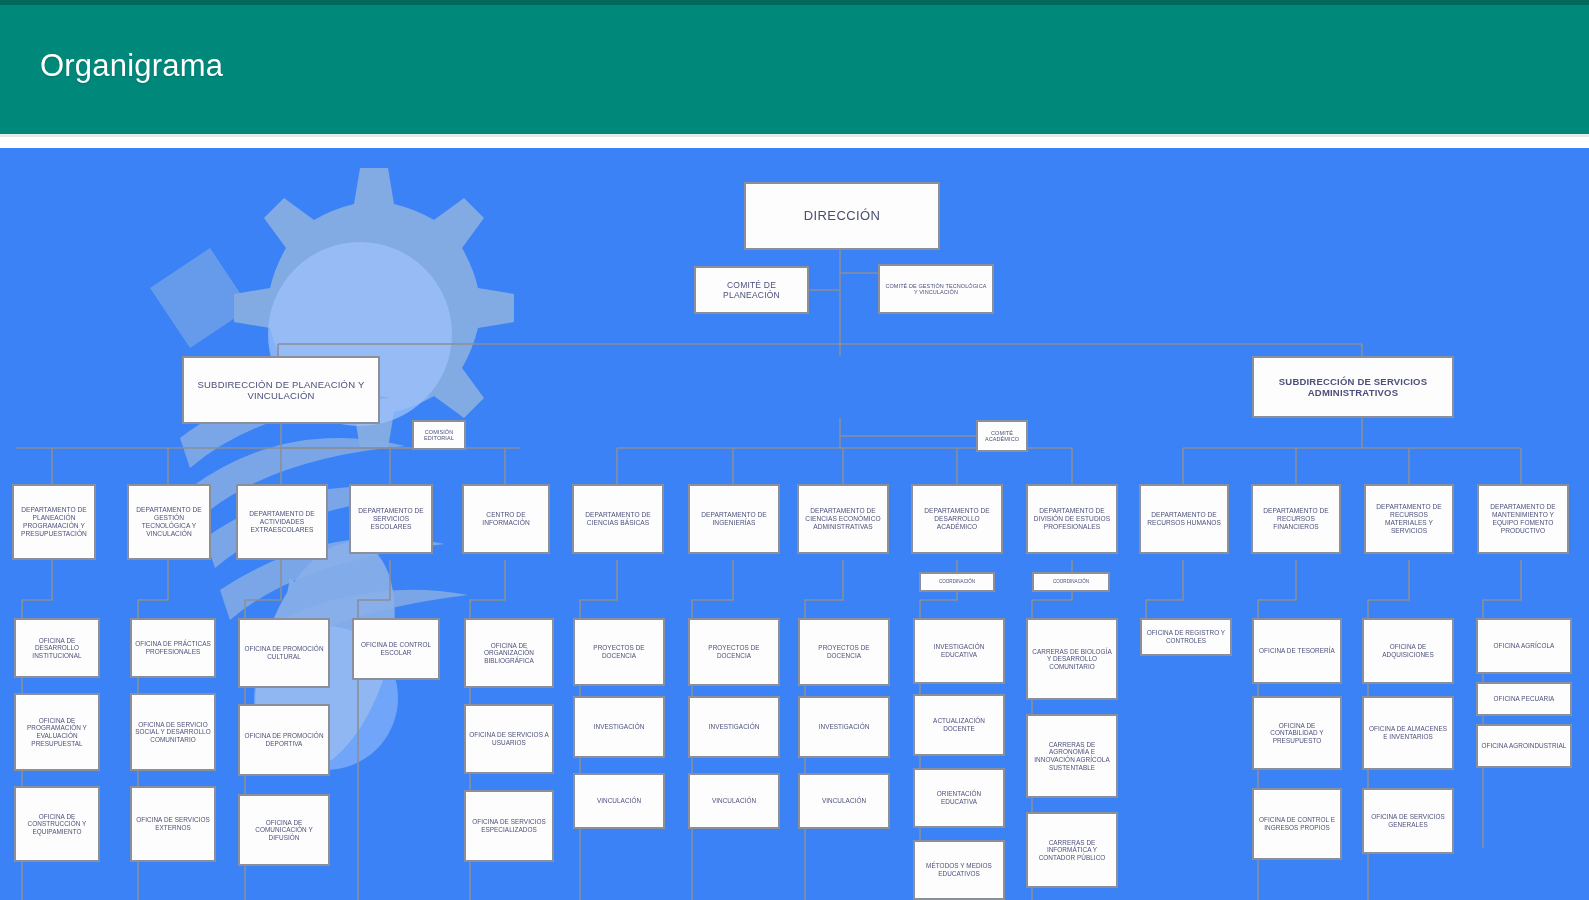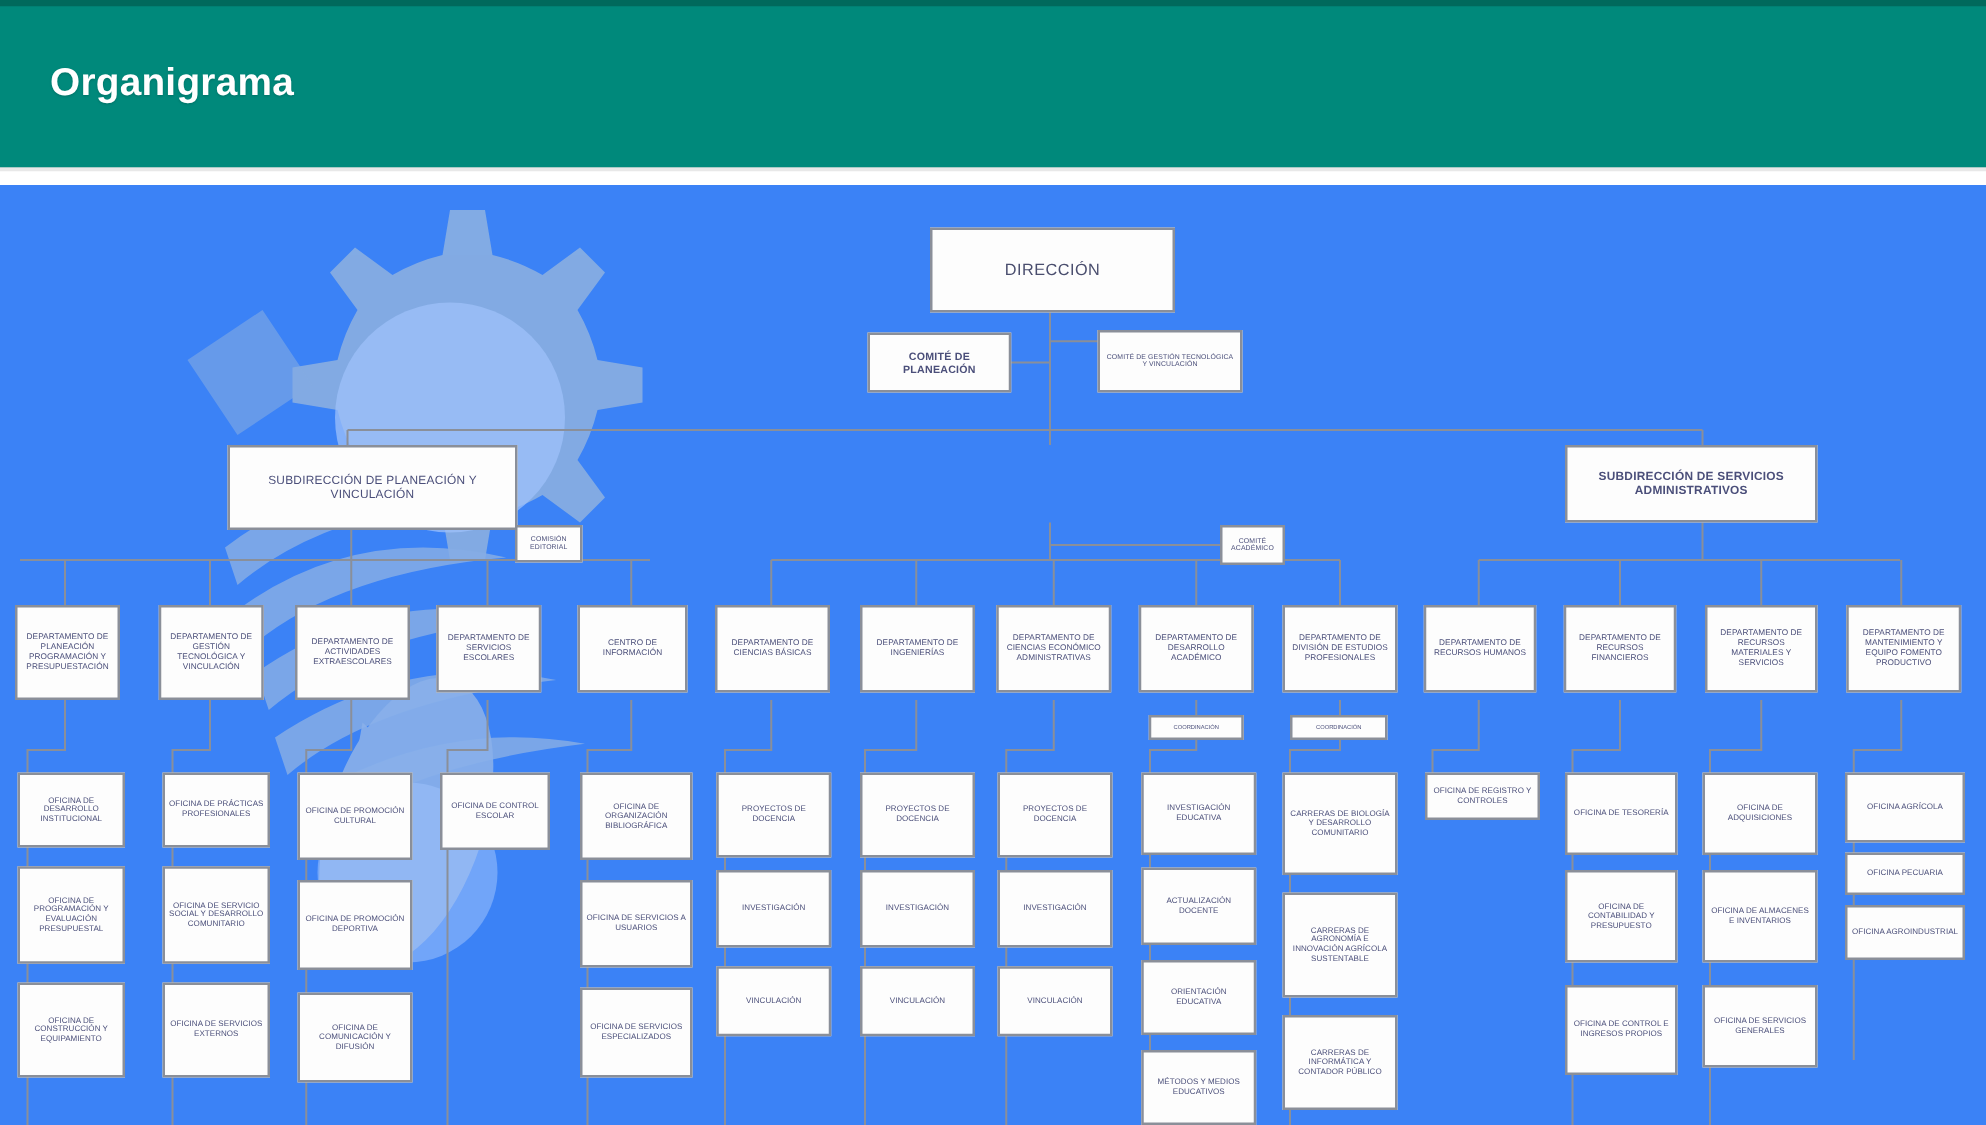--- a/index.html
+++ b/index.html
@@ -17,21 +17,21 @@
   .header {
     position: absolute; left: 0; top: 0;
     width: 1589px; height: 134px;
     background: #00897b;
     box-shadow: 0 1px 0 rgba(0,0,0,.18);
   }
   .header .title {
     position: absolute; left: 40px; top: 48px;
     color: #ffffff;
     font-size: 31px;
-    font-weight: bold;
+    font-weight: normal;
     letter-spacing: .2px;
     text-shadow: 0 1px 2px rgba(0,0,0,.18);
   }
   .header .topstrip {
     position: absolute; left:0; top:0; width:100%; height:5px;
     background:#00695c;
   }
   .header-underline {
     position:absolute; left:0; top:134px; width:1589px; height:3px;
     background:#e8e8e8;
@@ -68,21 +68,21 @@
     align-items: center;
     justify-content: center;
     text-align: center;
     line-height: 1.18;
     padding: 2px 3px;
     overflow: hidden;
   }
   .node span { display:block; width:100%; }
 
   .n-root   { font-size: 13px; letter-spacing:.4px; color:#4a4e6e; }
-  .n-com    { font-size: 8.5px; letter-spacing:.2px;font-weight:bold; }
+  .n-com    { font-size: 8.5px; letter-spacing:.2px; }
   .n-comsm  { font-size: 5.5px; letter-spacing:.1px; }
   .n-sub    { font-size: 9.5px; letter-spacing:.2px; }
   .n-dep    { font-size: 6.6px; letter-spacing:.05px; }
   .n-off    { font-size: 6.4px; letter-spacing:.05px; }
   .n-coord  { font-size: 4.6px; letter-spacing:0; }
 </style>
 </head>
 <body>
 
 <div id="app">
@@ -181,21 +181,21 @@
       <span>DIRECCIÓN</span>
     </div>
 
     <div class="node n-com" style="left:694px; top:118px; width:115px; height:48px;">
       <span>COMITÉ DE PLANEACIÓN</span>
     </div>
     <div class="node n-comsm" style="left:878px; top:116px; width:116px; height:50px;">
       <span>COMITÉ DE GESTIÓN TECNOLÓGICA Y VINCULACIÓN</span>
     </div>
 
-    <div class="node n-sub" style="left:182px; top:208px; width:232px; height:68px;">
+    <div class="node n-sub" style="left:182px; top:208px; width:198px; height:68px;">
       <span>SUBDIRECCIÓN DE PLANEACIÓN Y VINCULACIÓN</span>
     </div>
     <div class="node n-sub" style="left:1252px; top:208px; width:202px; height:62px;font-weight:bold;">
       <span>SUBDIRECCIÓN DE SERVICIOS ADMINISTRATIVOS</span>
     </div>
 
     <div class="node n-comsm" style="left:412px; top:272px; width:54px; height:30px;">
       <span>COMISIÓN EDITORIAL</span>
     </div>
     <div class="node n-comsm" style="left:976px; top:272px; width:52px; height:32px;">

